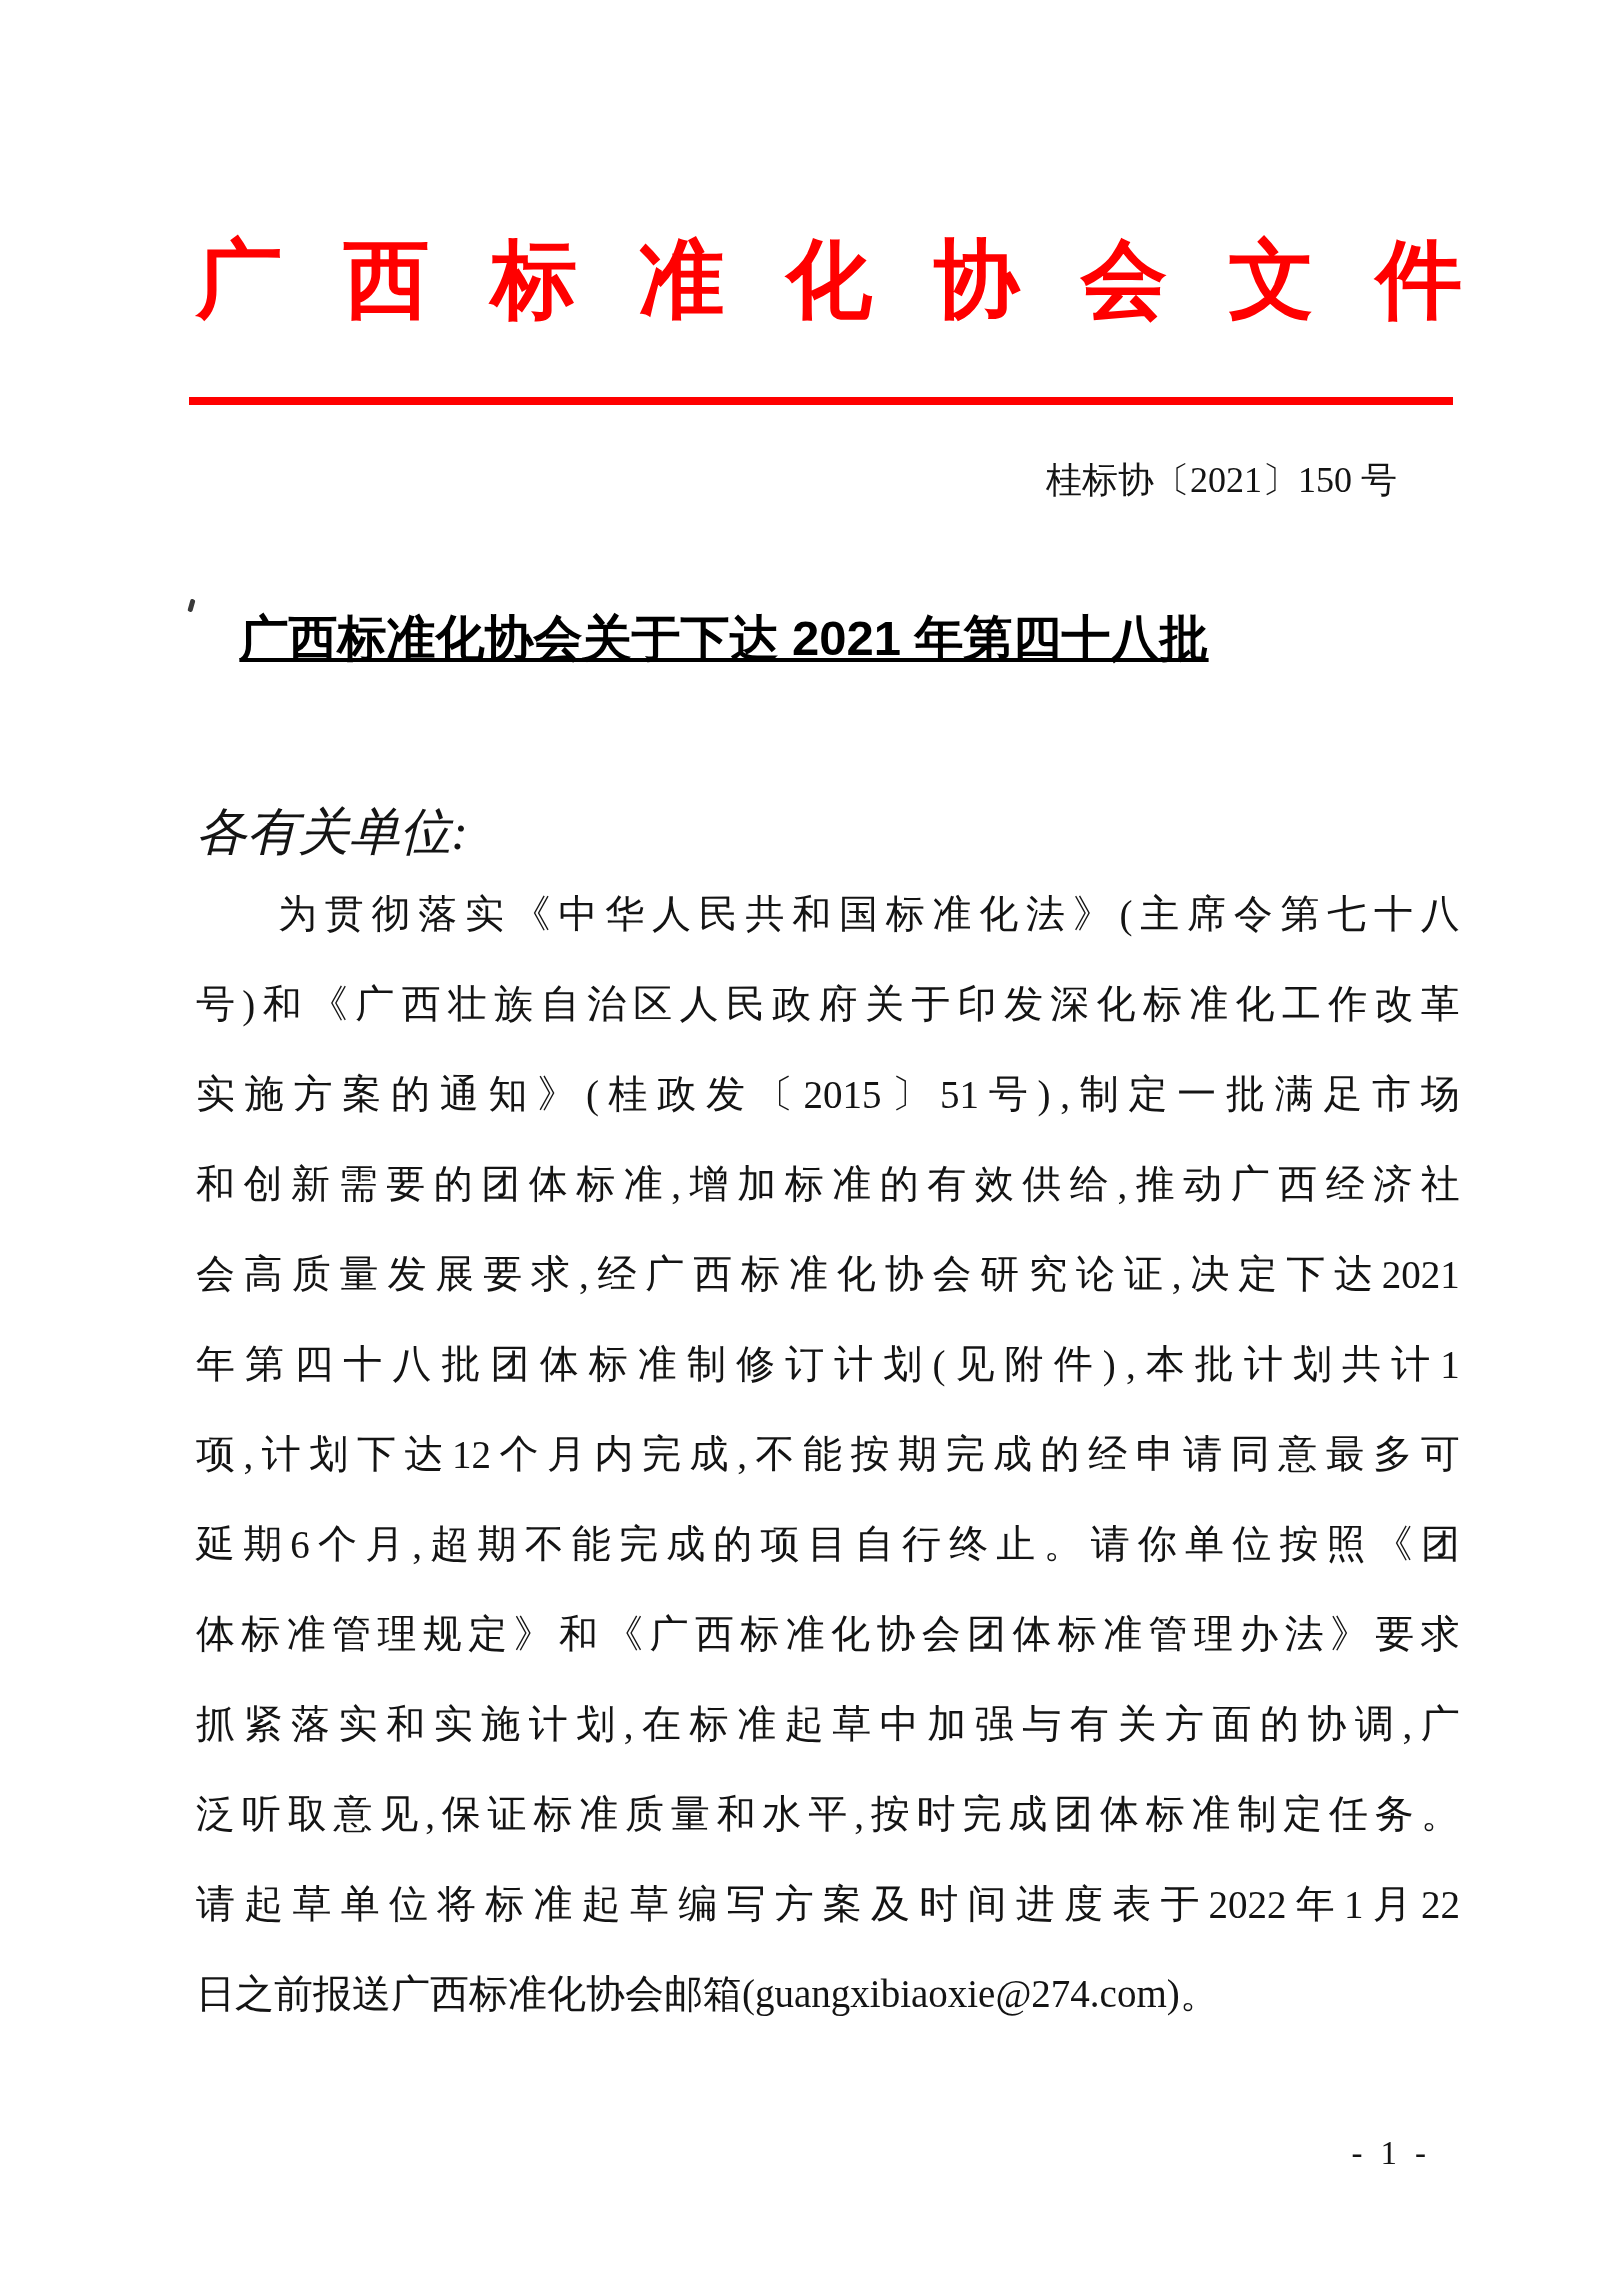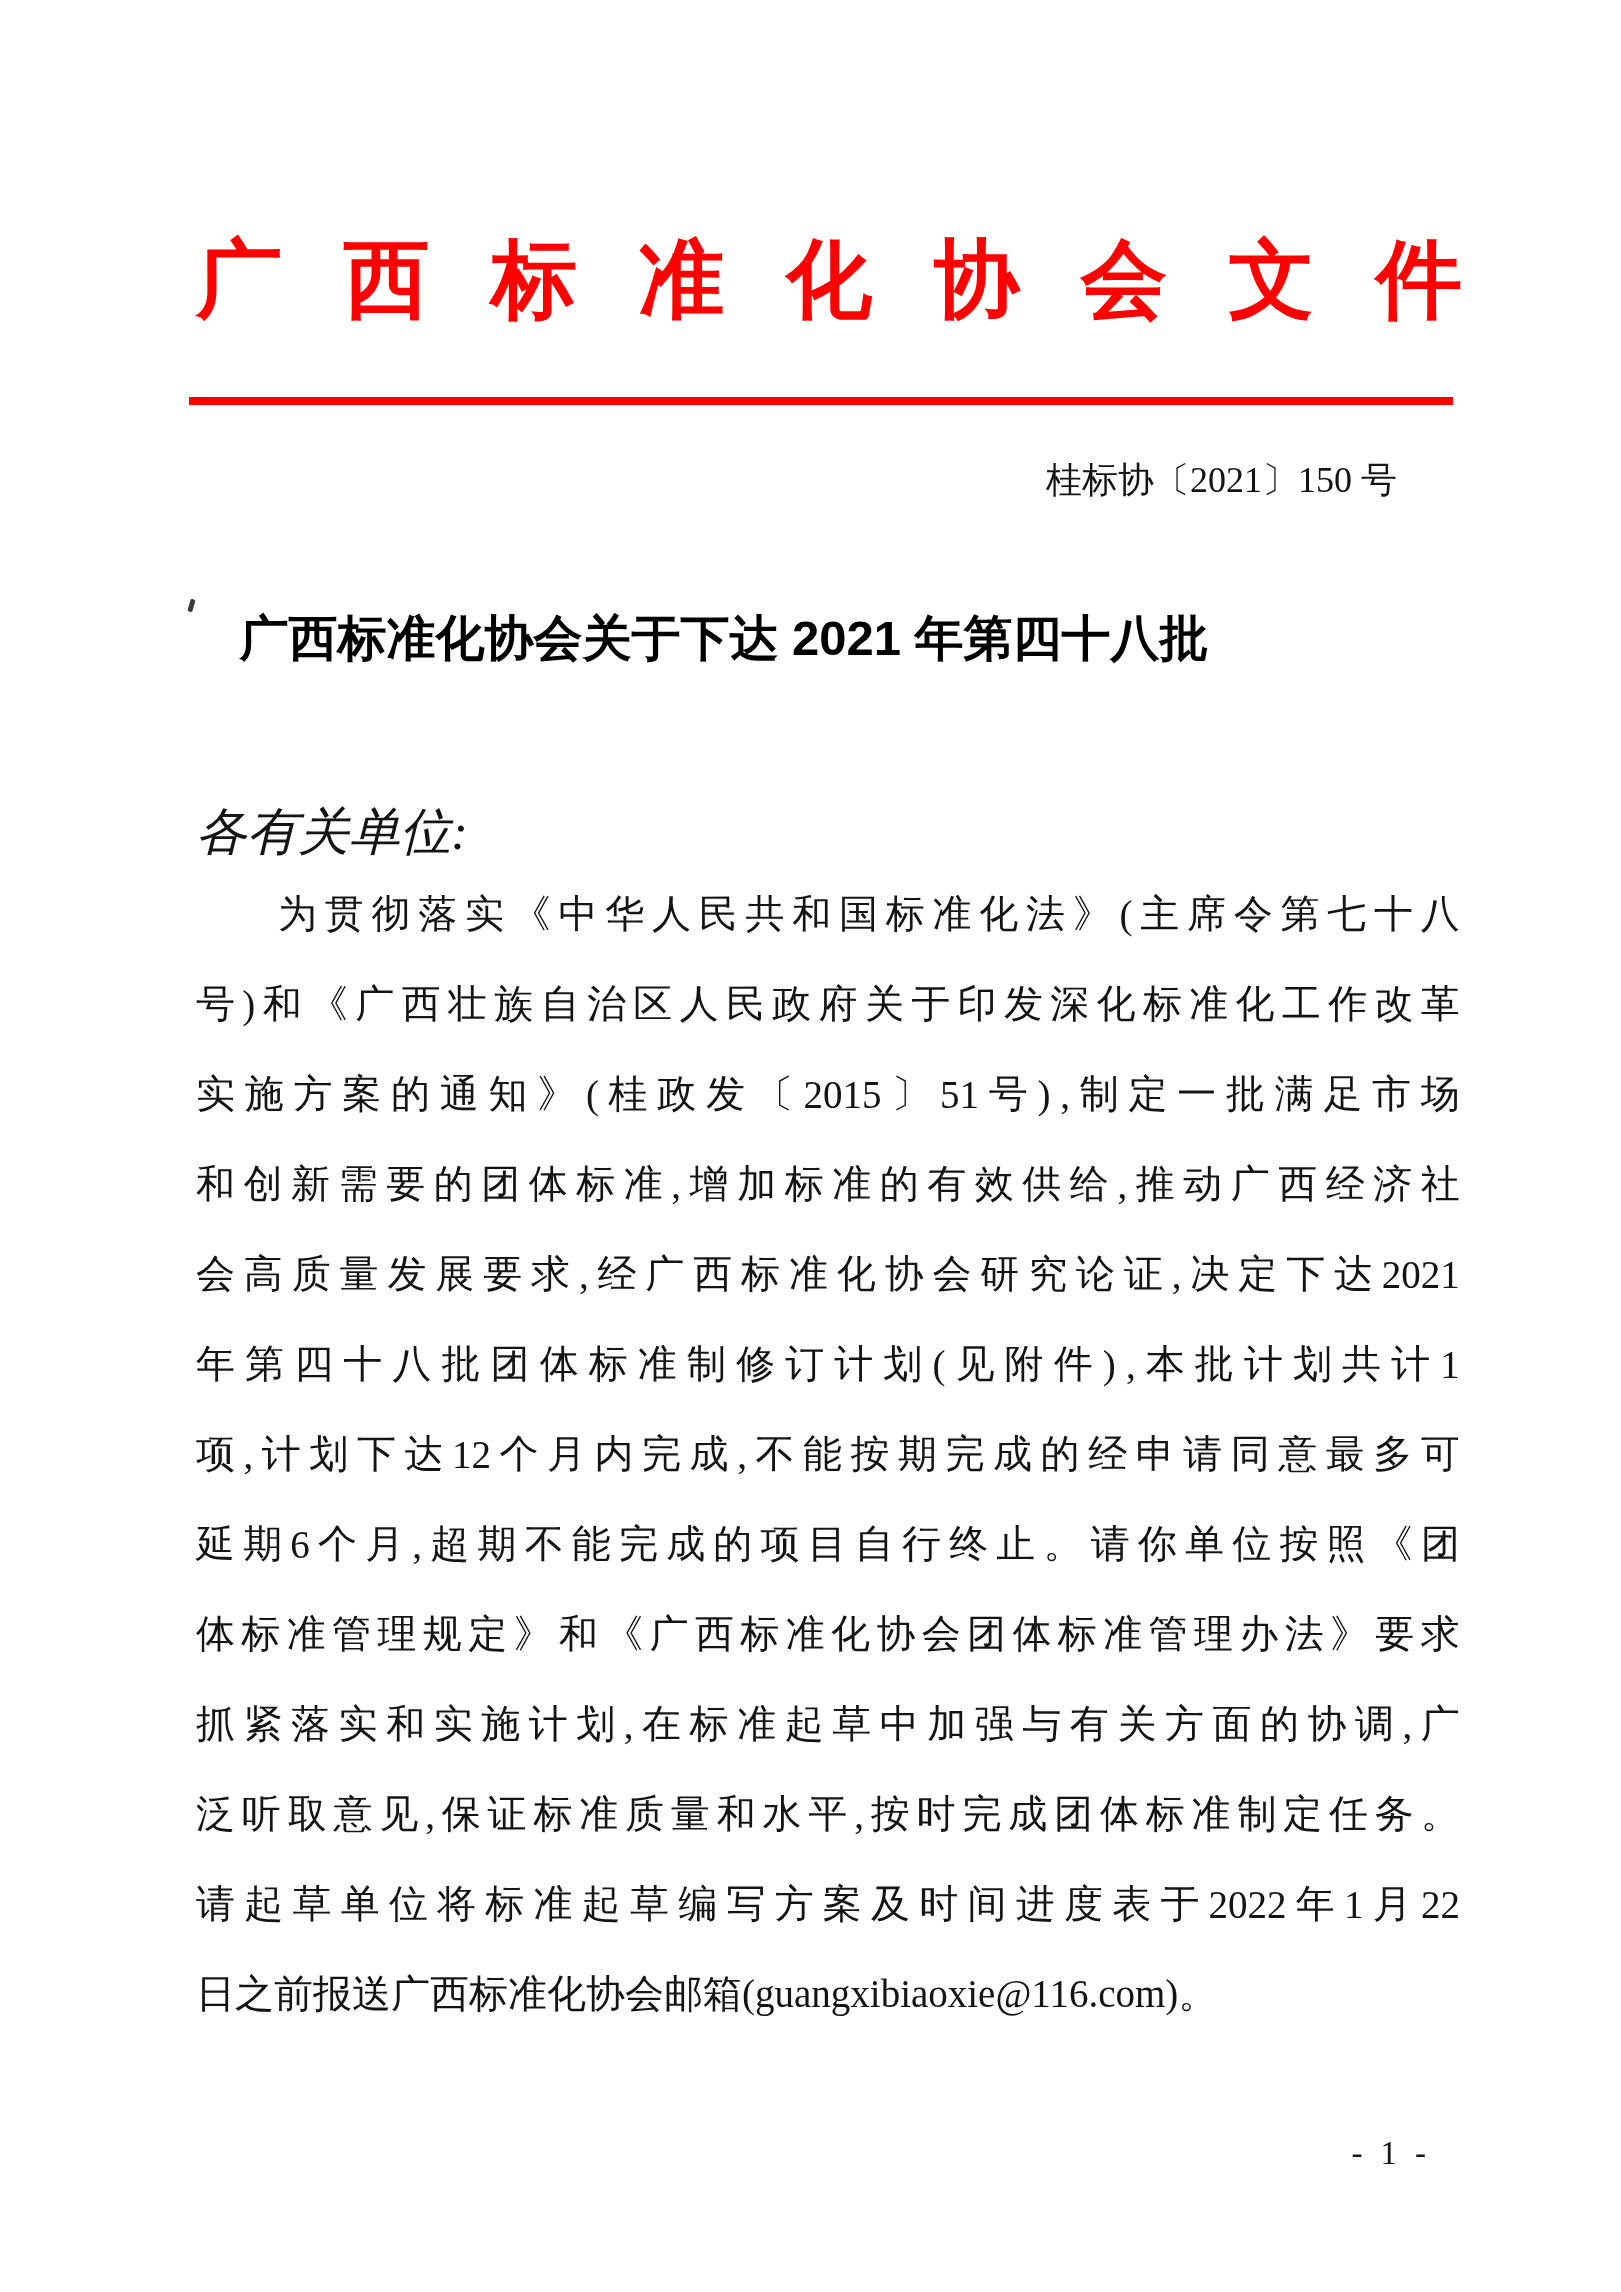--- a/index.html
+++ b/index.html
@@ -44,20 +44,21 @@
     position: absolute;
     left: 0;
     top: 592px;
     width: 1448px;
     text-align: center;
     font-family: "Liberation Sans", sans-serif;
     font-weight: bold;
     font-size: 49px;
     line-height: 93px;
     color: #000000;
+    text-decoration: underline;
   }
   .stray-mark {
     position: absolute;
     left: 189px;
     top: 599px;
     width: 4.9px;
     height: 12.7px;
     background: #3a3a3a;
     border-radius: 2px;
     transform: rotate(16deg);
@@ -130,19 +131,19 @@
       <div class="body-line justify"><span>实</span><span>施</span><span>方</span><span>案</span><span>的</span><span>通</span><span>知</span><span>》</span><span>(</span><span>桂</span><span>政</span><span>发</span><span>〔</span><span>2015</span><span>〕</span><span>51</span><span>号</span><span>)</span><span>,</span><span>制</span><span>定</span><span>一</span><span>批</span><span>满</span><span>足</span><span>市</span><span>场</span></div>
       <div class="body-line justify"><span>和</span><span>创</span><span>新</span><span>需</span><span>要</span><span>的</span><span>团</span><span>体</span><span>标</span><span>准</span><span>,</span><span>增</span><span>加</span><span>标</span><span>准</span><span>的</span><span>有</span><span>效</span><span>供</span><span>给</span><span>,</span><span>推</span><span>动</span><span>广</span><span>西</span><span>经</span><span>济</span><span>社</span></div>
       <div class="body-line justify"><span>会</span><span>高</span><span>质</span><span>量</span><span>发</span><span>展</span><span>要</span><span>求</span><span>,</span><span>经</span><span>广</span><span>西</span><span>标</span><span>准</span><span>化</span><span>协</span><span>会</span><span>研</span><span>究</span><span>论</span><span>证</span><span>,</span><span>决</span><span>定</span><span>下</span><span>达</span><span>2021</span></div>
       <div class="body-line justify"><span>年</span><span>第</span><span>四</span><span>十</span><span>八</span><span>批</span><span>团</span><span>体</span><span>标</span><span>准</span><span>制</span><span>修</span><span>订</span><span>计</span><span>划</span><span>(</span><span>见</span><span>附</span><span>件</span><span>)</span><span>,</span><span>本</span><span>批</span><span>计</span><span>划</span><span>共</span><span>计</span><span>1</span></div>
       <div class="body-line justify"><span>项</span><span>,</span><span>计</span><span>划</span><span>下</span><span>达</span><span>12</span><span>个</span><span>月</span><span>内</span><span>完</span><span>成</span><span>,</span><span>不</span><span>能</span><span>按</span><span>期</span><span>完</span><span>成</span><span>的</span><span>经</span><span>申</span><span>请</span><span>同</span><span>意</span><span>最</span><span>多</span><span>可</span></div>
       <div class="body-line justify"><span>延</span><span>期</span><span>6</span><span>个</span><span>月</span><span>,</span><span>超</span><span>期</span><span>不</span><span>能</span><span>完</span><span>成</span><span>的</span><span>项</span><span>目</span><span>自</span><span>行</span><span>终</span><span>止</span><span>。</span><span>请</span><span>你</span><span>单</span><span>位</span><span>按</span><span>照</span><span>《</span><span>团</span></div>
       <div class="body-line justify"><span>体</span><span>标</span><span>准</span><span>管</span><span>理</span><span>规</span><span>定</span><span>》</span><span>和</span><span>《</span><span>广</span><span>西</span><span>标</span><span>准</span><span>化</span><span>协</span><span>会</span><span>团</span><span>体</span><span>标</span><span>准</span><span>管</span><span>理</span><span>办</span><span>法</span><span>》</span><span>要</span><span>求</span></div>
       <div class="body-line justify"><span>抓</span><span>紧</span><span>落</span><span>实</span><span>和</span><span>实</span><span>施</span><span>计</span><span>划</span><span>,</span><span>在</span><span>标</span><span>准</span><span>起</span><span>草</span><span>中</span><span>加</span><span>强</span><span>与</span><span>有</span><span>关</span><span>方</span><span>面</span><span>的</span><span>协</span><span>调</span><span>,</span><span>广</span></div>
       <div class="body-line justify"><span>泛</span><span>听</span><span>取</span><span>意</span><span>见</span><span>,</span><span>保</span><span>证</span><span>标</span><span>准</span><span>质</span><span>量</span><span>和</span><span>水</span><span>平</span><span>,</span><span>按</span><span>时</span><span>完</span><span>成</span><span>团</span><span>体</span><span>标</span><span>准</span><span>制</span><span>定</span><span>任</span><span>务</span><span>。</span></div>
       <div class="body-line justify"><span>请</span><span>起</span><span>草</span><span>单</span><span>位</span><span>将</span><span>标</span><span>准</span><span>起</span><span>草</span><span>编</span><span>写</span><span>方</span><span>案</span><span>及</span><span>时</span><span>间</span><span>进</span><span>度</span><span>表</span><span>于</span><span>2022</span><span>年</span><span>1</span><span>月</span><span>22</span></div>
-      <div class="body-line">日之前报送广西标准化协会邮箱(guangxibiaoxie@116.com)。</div>
+      <div class="body-line">日之前报送广西标准化协会邮箱(guangxibiaoxie@274.com)。</div>
     </div>
 
   <div class="page-number">- 1 -</div>
 
 </div>
 
 
 </body></html>

